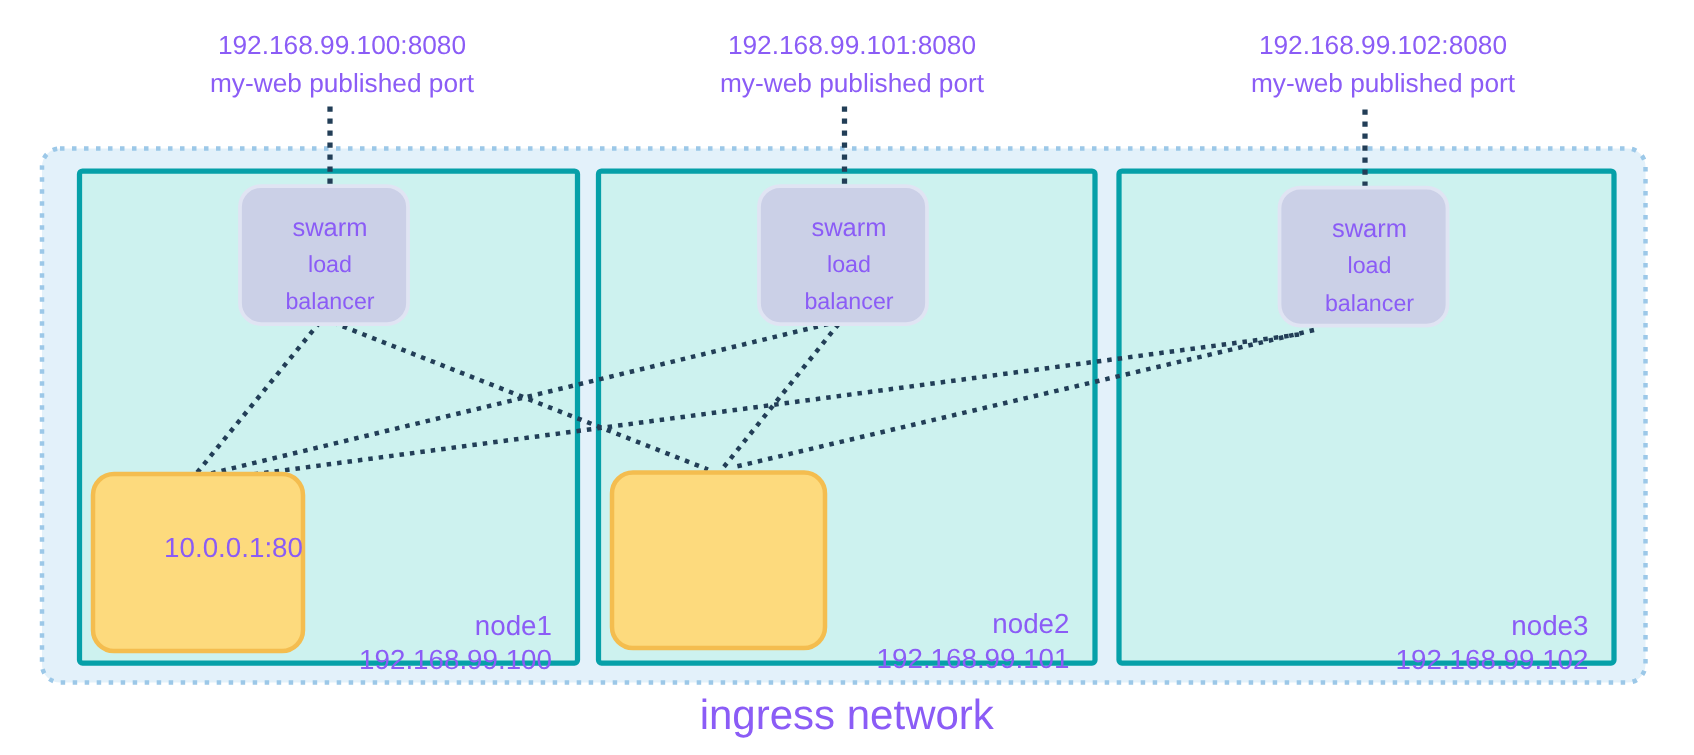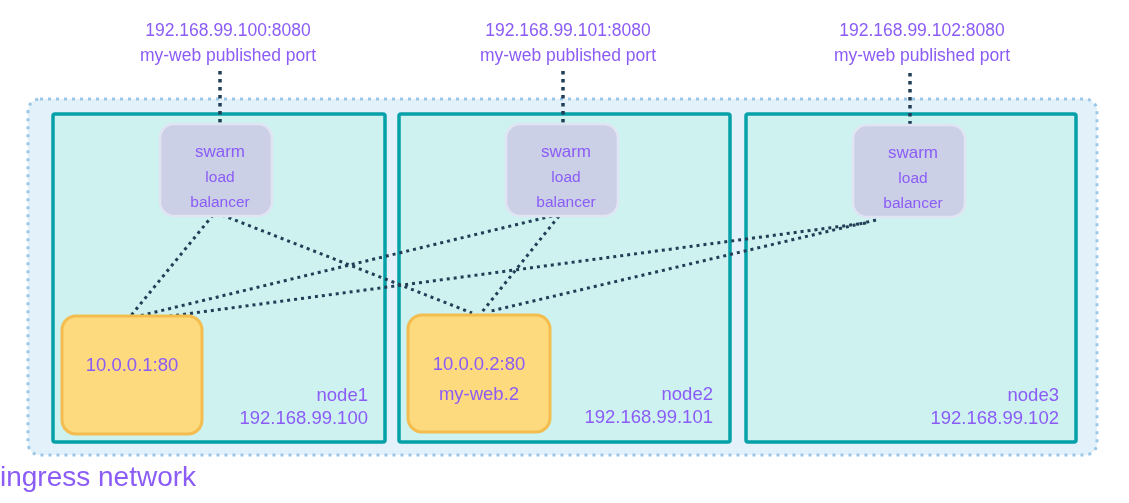--- a/index.html
+++ b/index.html
@@ -13,22 +13,22 @@
   }
   .layer{position:absolute;left:0;top:0;width:1129px;height:503px;}
   svg.layer{z-index:1;}
   .textlayer{z-index:2;pointer-events:none;}
   .txt{position:absolute;white-space:nowrap;}
   .port-label{width:320px;text-align:center;font-size:17.5px;line-height:25px;}
   .lb-label{width:120px;text-align:center;line-height:25px;}
   .lb-label .l1{font-size:17px;display:block;}
   .lb-label .l2{font-size:15.5px;display:block;}
   .task-label{text-align:center;font-size:18.5px;line-height:30px;}
-  .node-label{width:250px;text-align:right;font-size:18.5px;line-height:23px;}
-  .caption{width:1129px;font-size:28px;}
+  .node-label{width:250px;text-align:right;font-size:18.5px;line-height:23px;margin-top:22px;}
+  .caption{width:1129px;text-align:center;font-size:28px;}
   .line-block span{display:block;}
 </style>
 </head>
 <body>
 
 <div class="canvas">
 
   <svg class="layer" viewBox="0 0 1129 503">
 
     <rect x="28" y="99" width="1069" height="356" rx="12" ry="12" fill="#e3f1fa" stroke="#9cc8e8" stroke-width="3" stroke-dasharray="3 5"></rect>
@@ -80,26 +80,22 @@
       <span class="l1">swarm</span>
       <span class="l2">load</span>
       <span class="l2">balancer</span>
     </div>
     <div class="txt lb-label" style="left:853px;top:140px;">
       <span class="l1">swarm</span>
       <span class="l2">load</span>
       <span class="l2">balancer</span>
     </div>
 
-    <div class="txt task-label line-block" style="left:62px;top:350px;width:140px;">
+    <div class="txt task-label line-block" style="left:62px;top:350px;width:140px;text-align:right;">
       <span>10.0.0.1:80</span>
-    </div>
-    <div class="txt task-label line-block" style="left:408px;top:349px;width:142px;">
-      <span>10.0.0.2:80</span>
-      <span>my-web.2</span>
     </div>
 
     <div class="txt node-label line-block" style="left:118px;top:383px;">
       <span>node1</span>
       <span>192.168.99.100</span>
     </div>
     <div class="txt node-label line-block" style="left:463px;top:382px;">
       <span>node2</span>
       <span>192.168.99.101</span>
     </div>

